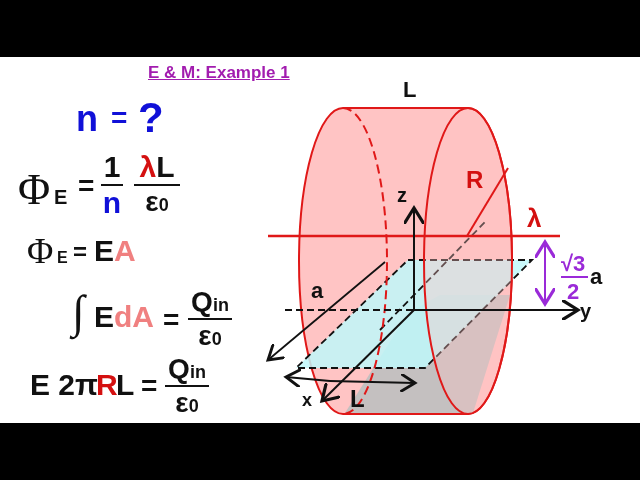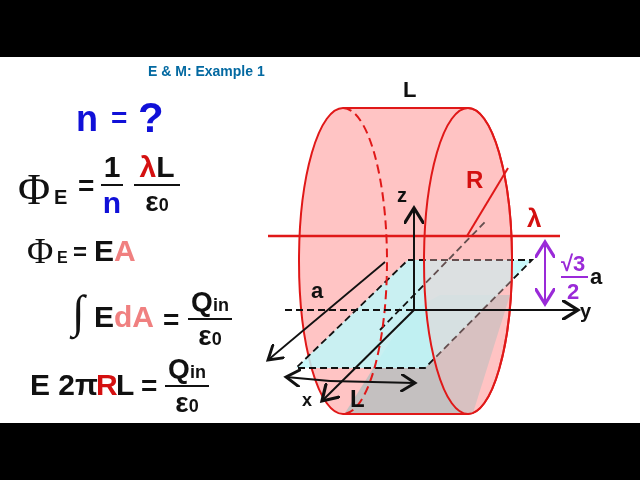--- a/index.html
+++ b/index.html
@@ -1,21 +1,21 @@
 <!DOCTYPE html>
 <html><head>
 <meta charset="utf-8">
 <style>
   html, body { margin:0; padding:0; }
   body { width:640px; height:480px; position:relative; overflow:hidden; background:#ffffff; font-family:"Liberation Sans", sans-serif; }
   .bar { position:absolute; left:0; width:640px; background:#000; }
   .bar-top { top:0; height:57px; }
   .bar-bottom { top:423px; height:57px; }
   .txt { position:absolute; font-weight:bold; white-space:nowrap; font-family:"Liberation Sans", sans-serif; }
-  .title { left:148px; top:63px; font-size:14px; color:#0369a1; }
+  .title { left:148px; top:63px; font-size:17px; text-decoration:underline; color:#a21caf; }
   .blue { color:#1010d8; }
   .red { color:#d41010; }
   .pink { color:#f08080; }
   .purple { color:#9a2ad8; }
   .blk { color:#111; }
   .phi { font-family:"Liberation Serif", serif; font-weight:normal; }
   .frac { position:absolute; display:flex; flex-direction:column; align-items:center; }
   .frac .num, .frac .den { font-weight:bold; line-height:1; }
   .frac .line { height:2px; background:#111; align-self:stretch; margin:2px 0; }
   svg { position:absolute; left:0; top:0; }

